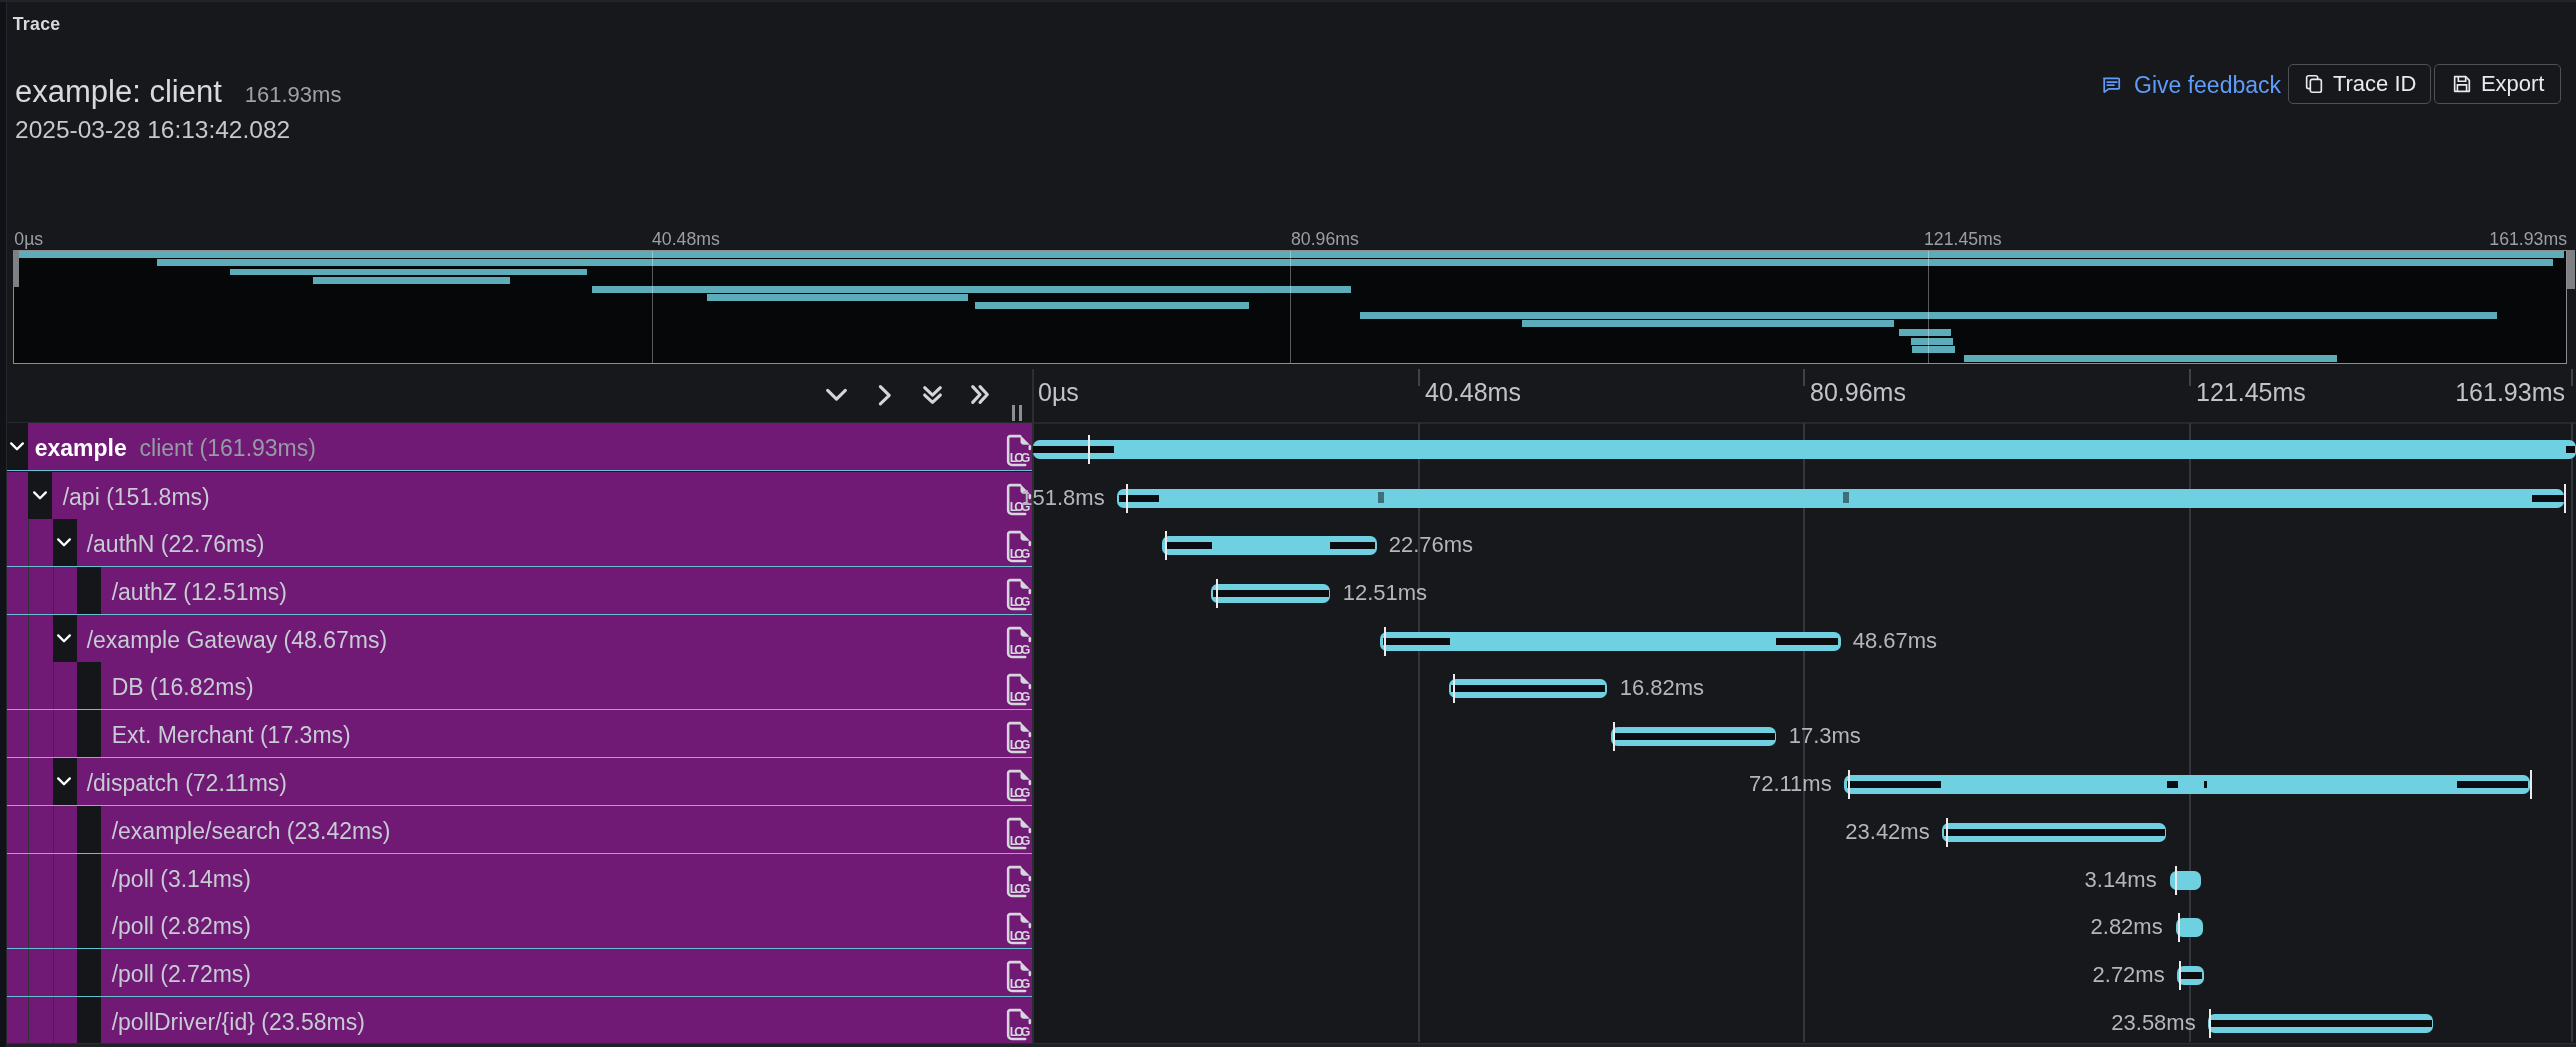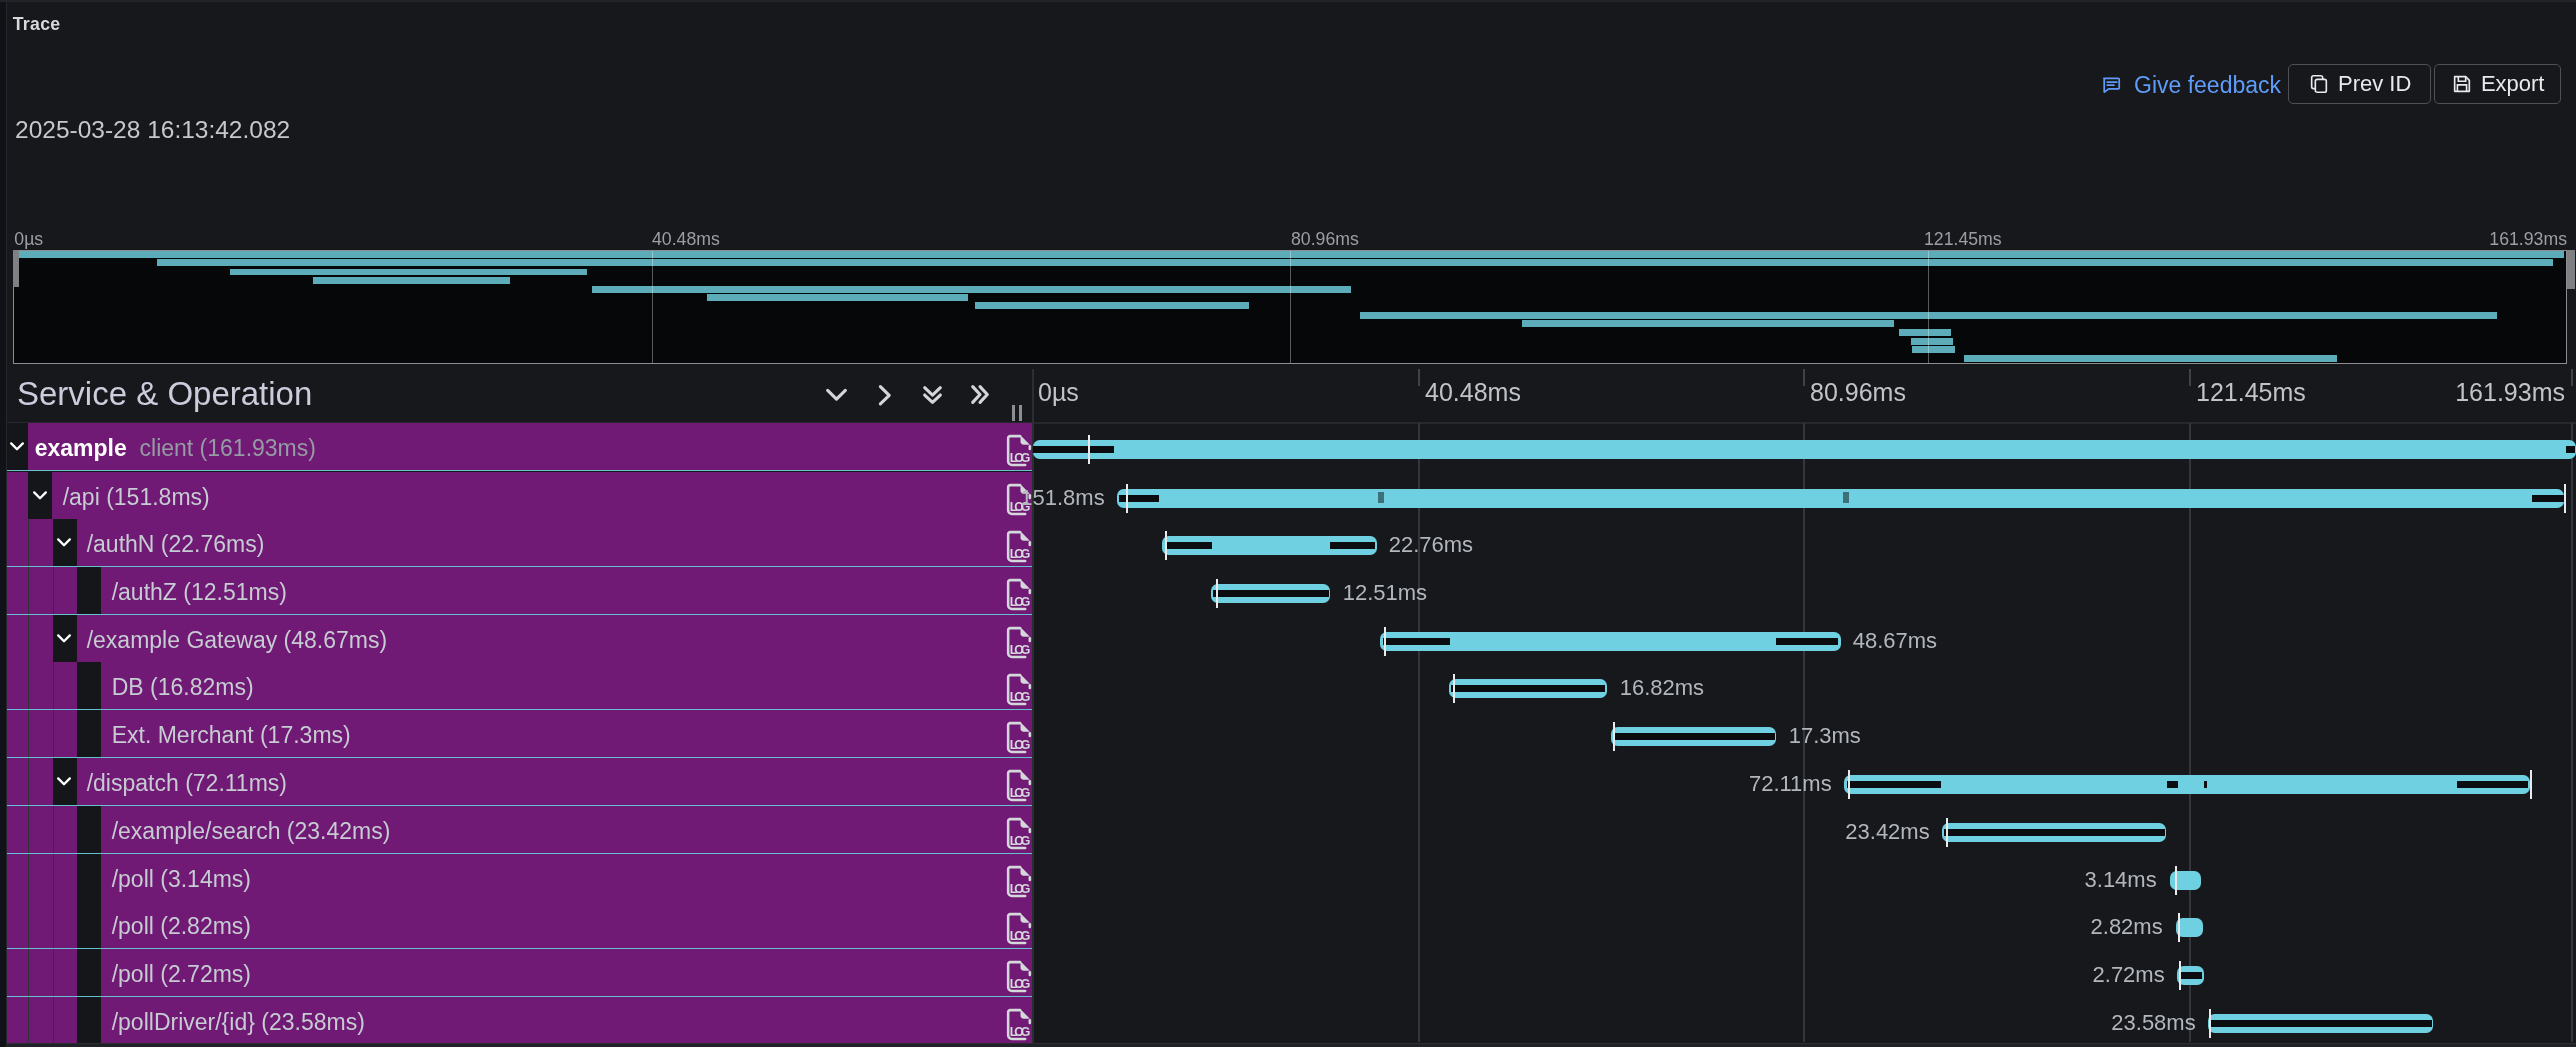--- a/index.html
+++ b/index.html
@@ -46,35 +46,36 @@
 .dlab{position:absolute;font-size:22px;color:#b2b7bd;top:12.7px}
 #bottomstrip{left:6.7px;top:1043px;width:2569px;height:5px;background:#202227;border-top:0.8px solid #2b2d33}
 svg{display:block}
 </style>
 </head>
 <body>
 <div id="page">
 <div class="abs" id="lstrip"></div>
 <div class="abs" style="left:0;top:0;width:2576px;height:1.7px;background:#222329"></div>
 <div class="abs" id="h-trace">Trace</div>
+<div class="abs" id="h-title">example: client<small>161.93ms</small></div>
 <div class="abs" id="h-date">2025-03-28 16:13:42.082</div>
 
 <div class="linkblue" style="left:2101px;top:72px">
 <svg width="23" height="23" viewBox="0 0 24 24" fill="none" stroke="#5f9cf9" stroke-width="1.8">
         <path d="M3 4.5h15a1 1 0 0 1 1 1v9a1 1 0 0 1-1 1H8l-4 3.2a.4.4 0 0 1-.65-.31V5.5a1 1 0 0 1 1-1z" stroke-linejoin="round"></path>
         <path d="M6.5 8.5h10M6.5 11.5h7" stroke-linecap="round"></path>
       </svg>
 <span>Give feedback</span>
     </div>
 <div class="btn" style="left:2288px;top:64px;width:143px;height:40px">
 <svg width="22" height="22" viewBox="0 0 24 24" fill="none" stroke="#e9eaeb" stroke-width="1.8">
         <rect x="8" y="7" width="12" height="14" rx="2"></rect>
         <path d="M16 7V5a2 2 0 0 0-2-2H6a2 2 0 0 0-2 2v10a2 2 0 0 0 2 2h2"></path>
       </svg>
-<span>Prev ID</span>
+<span>Trace ID</span>
     </div>
 <div class="btn" style="left:2434px;top:64px;width:127px;height:40px">
 <svg width="22" height="22" viewBox="0 0 24 24" fill="none" stroke="#e9eaeb" stroke-width="1.8">
         <path d="M4 4h12l4 4v12a0 0 0 0 1 0 0H4a0 0 0 0 1 0 0V4z" stroke-linejoin="round"></path>
         <path d="M8 4v5h8V4M7 20v-7h10v7"></path>
       </svg>
 <span>Export</span>
     </div>
 
 
@@ -97,21 +98,20 @@
 <div class="mbar" style="left:1897px;top:87px;width:42px"></div>
 <div class="mbar" style="left:1898px;top:95px;width:43px"></div>
 <div class="mbar" style="left:1950px;top:104px;width:373px"></div>
 <div class="mgrid" style="left:638px"></div>
 <div class="mgrid" style="left:1276px"></div>
 <div class="mgrid" style="left:1914px"></div>
 </div>
 <div class="mhandle" style="left:12.7px;top:250px;width:5.9px;height:37px"></div>
 <div class="mhandle" style="left:2567px;top:250px;width:7.6px;height:39px"></div>
 
-<div class="abs" id="th-label">Service &amp; Operation</div>
 <svg class="hicon" style="left:824px" width="25" height="25" viewBox="0 0 24 24" fill="none" stroke="#d4d5d7" stroke-width="3" stroke-linecap="round" stroke-linejoin="round">
       <path d="M3.5 8l8.5 8.5L20.5 8"></path>
     </svg>
 <svg class="hicon" style="left:871px" width="25" height="25" viewBox="0 0 24 24" fill="none" stroke="#d4d5d7" stroke-width="3" stroke-linecap="round" stroke-linejoin="round">
       <path d="M9 4.5l8.5 8.25L9 21"></path>
     </svg>
 <svg class="hicon" style="left:920px" width="25" height="25" viewBox="0 0 24 24" fill="none" stroke="#d4d5d7" stroke-width="3" stroke-linecap="round" stroke-linejoin="round">
       <path d="M4.5 5.5L12 12.5l7.5-7M4.5 12.5L12 19.5l7.5-7"></path>
     </svg>
 <svg class="hicon" style="left:967px" width="25" height="25" viewBox="0 0 24 24" fill="none" stroke="#d4d5d7" stroke-width="3" stroke-linecap="round" stroke-linejoin="round">

